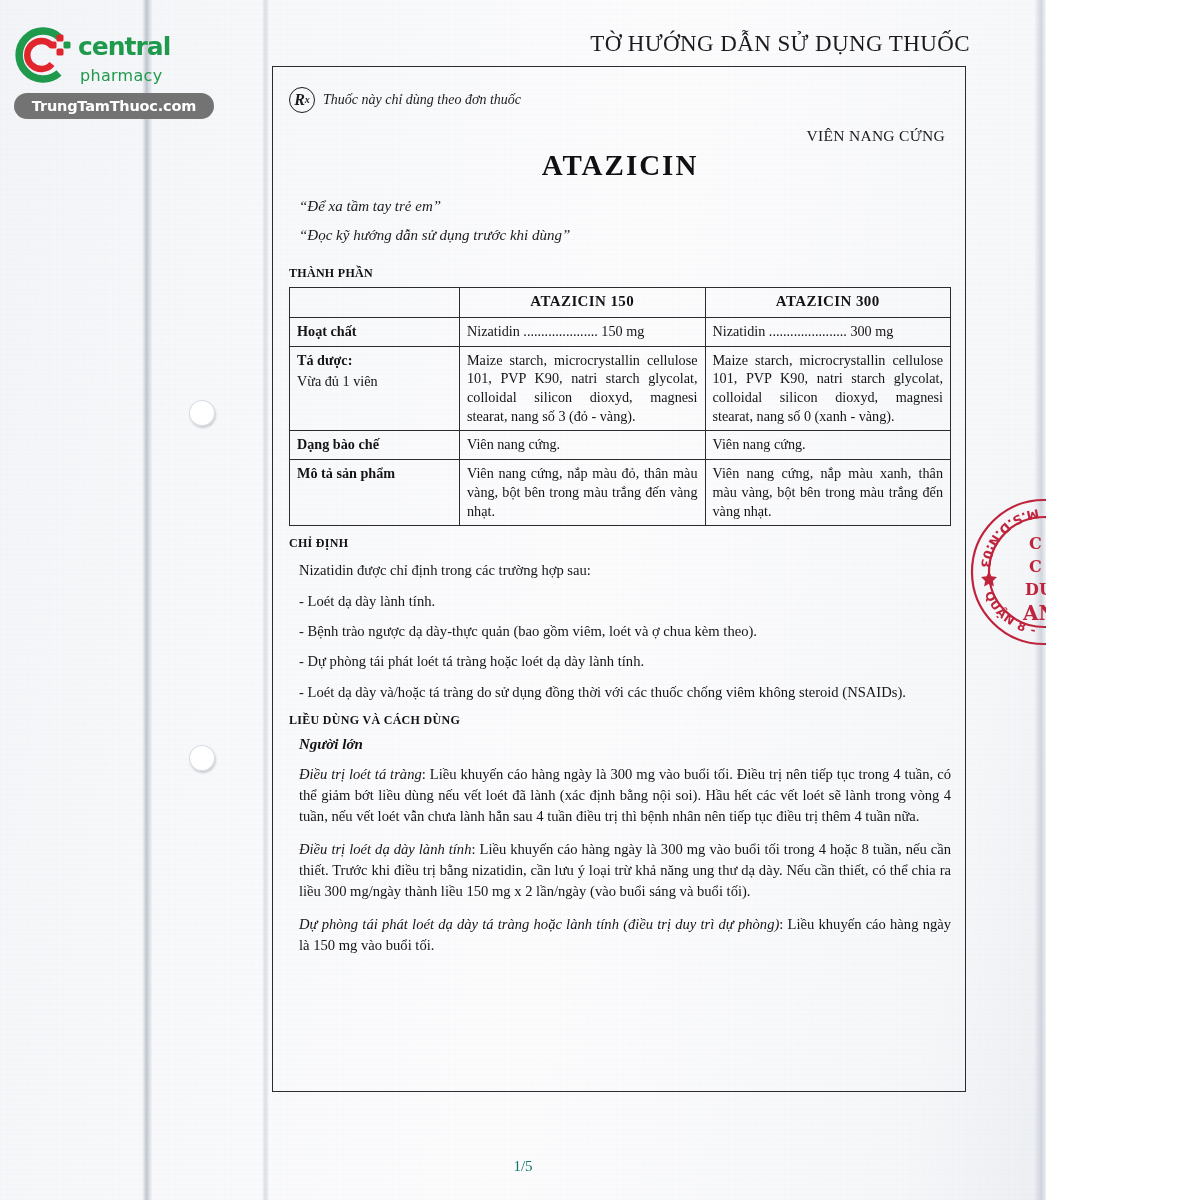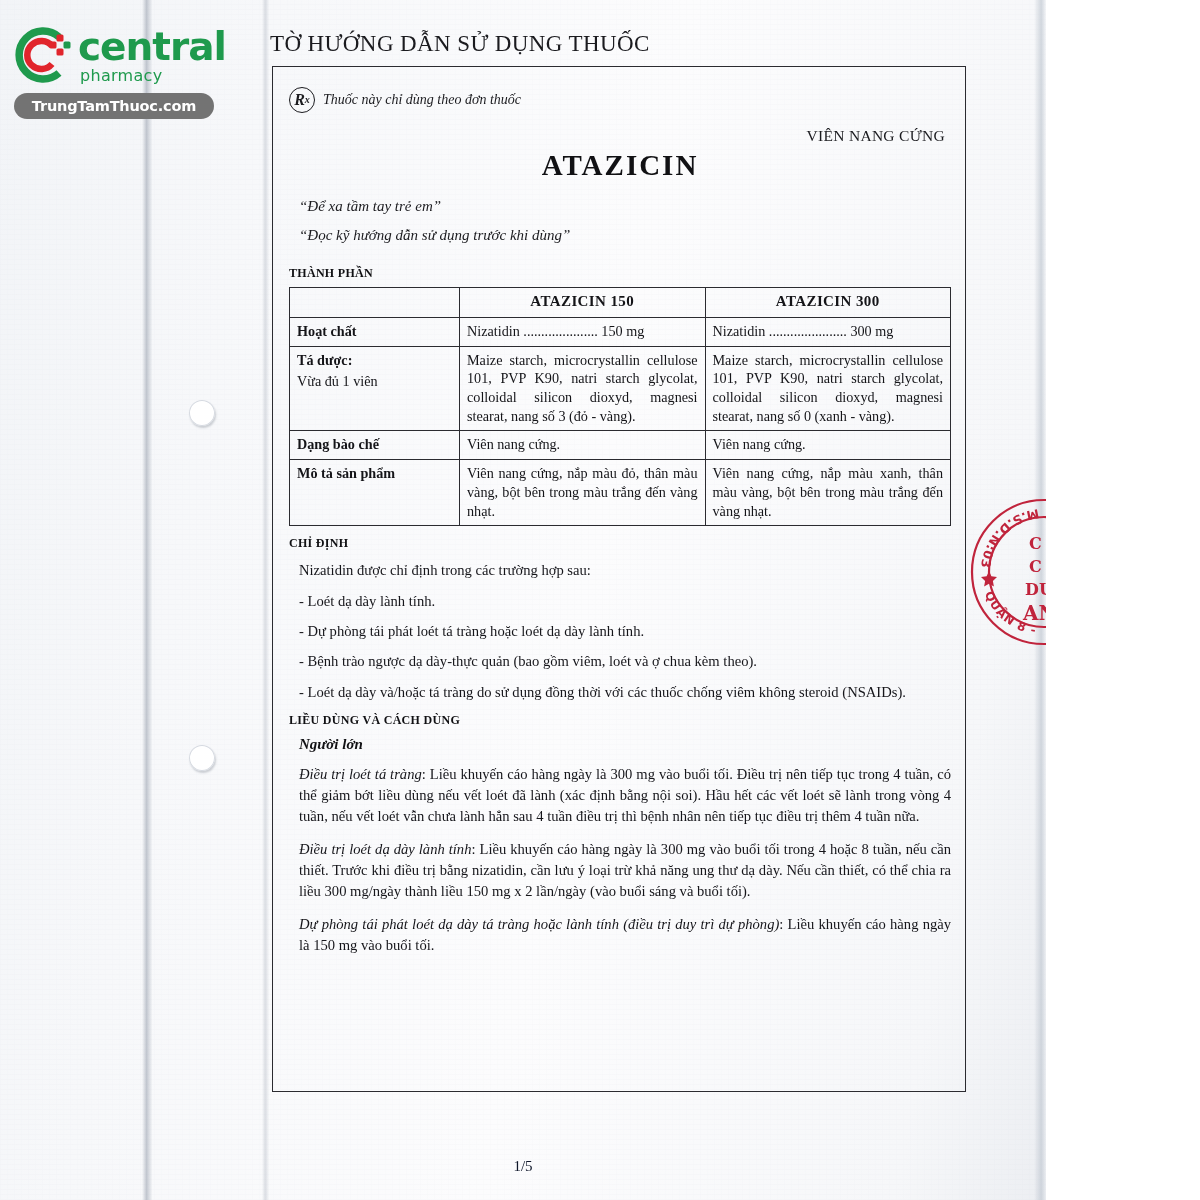--- a/index.html
+++ b/index.html
@@ -54,21 +54,21 @@
   .punch-1 { left: 189px; top: 400px; }
   .punch-2 { left: 189px; top: 745px; }
 
   
   .logo-wrap { position: absolute; left: 12px; top: 22px; width: 215px; }
   .logo-row { display: flex; align-items: flex-start; }
   .logo-mark { width: 62px; height: 62px; flex: 0 0 62px; margin-top: 2px; }
   .logo-text { margin-left: 4px; margin-top: 6px; }
   .logo-central {
     font-family: "DejaVu Sans", sans-serif;
-    font-weight: 700; font-size: 39px; line-height: 38px;
+    font-weight: 700; font-size: 25px; line-height: 38px;
     color: #1f9a4d; letter-spacing: -1px;
   }
   .logo-pharmacy {
     font-family: "DejaVu Sans", sans-serif;
     font-weight: 400; font-size: 16px; line-height: 19px;
     color: #1f9a4d; letter-spacing: .3px; margin-left: 2px;
   }
   .logo-banner {
     margin-top: 7px; margin-left: 2px;
     width: 200px; height: 26px;
@@ -77,21 +77,21 @@
     display: flex; align-items: center; justify-content: center;
   }
   .logo-banner span {
     font-family: "DejaVu Sans", sans-serif;
     font-weight: 700; font-size: 14.5px; color: #ffffff; letter-spacing: -.2px;
   }
 
   
   .doc-title {
     position: absolute; left: 270px; top: 31px; width: 700px;
-    text-align: left;
+    text-align: right;
     font-family: "Liberation Serif", serif;
     font-size: 23px; font-weight: 400; color: #1b1b1f;
     letter-spacing: .4px;
   }
 
   
   .frame {
     position: absolute;
     left: 272px; top: 66px;
     width: 694px; height: 1026px;
@@ -190,21 +190,21 @@
   }
   .stamp .clip {
     position: absolute; left: 0; top: 0;
     width: 78px; height: 152px; overflow: hidden;
   }
   .stamp svg { display: block; }
 
   
   .page-num {
     position: absolute; left: 0; top: 1158px; width: 1046px;
-    text-align: center; font-size: 15px; color: #0f172a;
+    text-align: center; font-size: 15px; color: #0f766e;
   }
 </style>
 </head>
 <body>
 
 <div id="page">
 
   <div class="scan-sheet">
     <div class="paper-noise"></div>
     <div class="scan-fold fold-a"></div>
@@ -283,22 +283,22 @@
           <td class="c0 rowlabel">Mô tả sản phẩm</td>
           <td class="c1 just">Viên nang cứng, nắp màu đỏ, thân màu vàng, bột bên trong màu trắng đến vàng nhạt.</td>
           <td class="c2 just">Viên nang cứng, nắp màu xanh, thân màu vàng, bột bên trong màu trắng đến vàng nhạt.</td>
         </tr>
       </tbody>
     </table>
 
     <div class="sec-head tight">CHỈ ĐỊNH</div>
     <div class="para lead">Nizatidin được chỉ định trong các trường hợp sau:</div>
     <div class="bullet">- Loét dạ dày lành tính.</div>
+    <div class="bullet">- Bệnh trào ngược dạ dày-thực quản (bao gồm viêm, loét và ợ chua kèm theo).</div>
     <div class="bullet">- Dự phòng tái phát loét tá tràng hoặc loét dạ dày lành tính.</div>
-    <div class="bullet">- Bệnh trào ngược dạ dày-thực quản (bao gồm viêm, loét và ợ chua kèm theo).</div>
     <div class="bullet">- Loét dạ dày và/hoặc tá tràng do sử dụng đồng thời với các thuốc chống viêm không steroid (NSAIDs).</div>
 
     <div class="sec-head tight">LIỀU DÙNG VÀ CÁCH DÙNG</div>
     <div class="sub-it">Người lớn</div>
 
     <div class="para dose">
       <span class="run-it">Điều trị loét tá tràng</span><span>: Liều khuyến cáo hàng ngày là 300 mg vào buổi tối. Điều trị nên tiếp tục trong 4 tuần, có thể giảm bớt liều dùng nếu vết loét đã lành (xác định bằng nội soi). Hầu hết các vết loét sẽ lành trong vòng 4 tuần, nếu vết loét vẫn chưa lành hẳn sau 4 tuần điều trị thì bệnh nhân nên tiếp tục điều trị thêm 4 tuần nữa.</span>
     </div>
 
     <div class="para dose">

